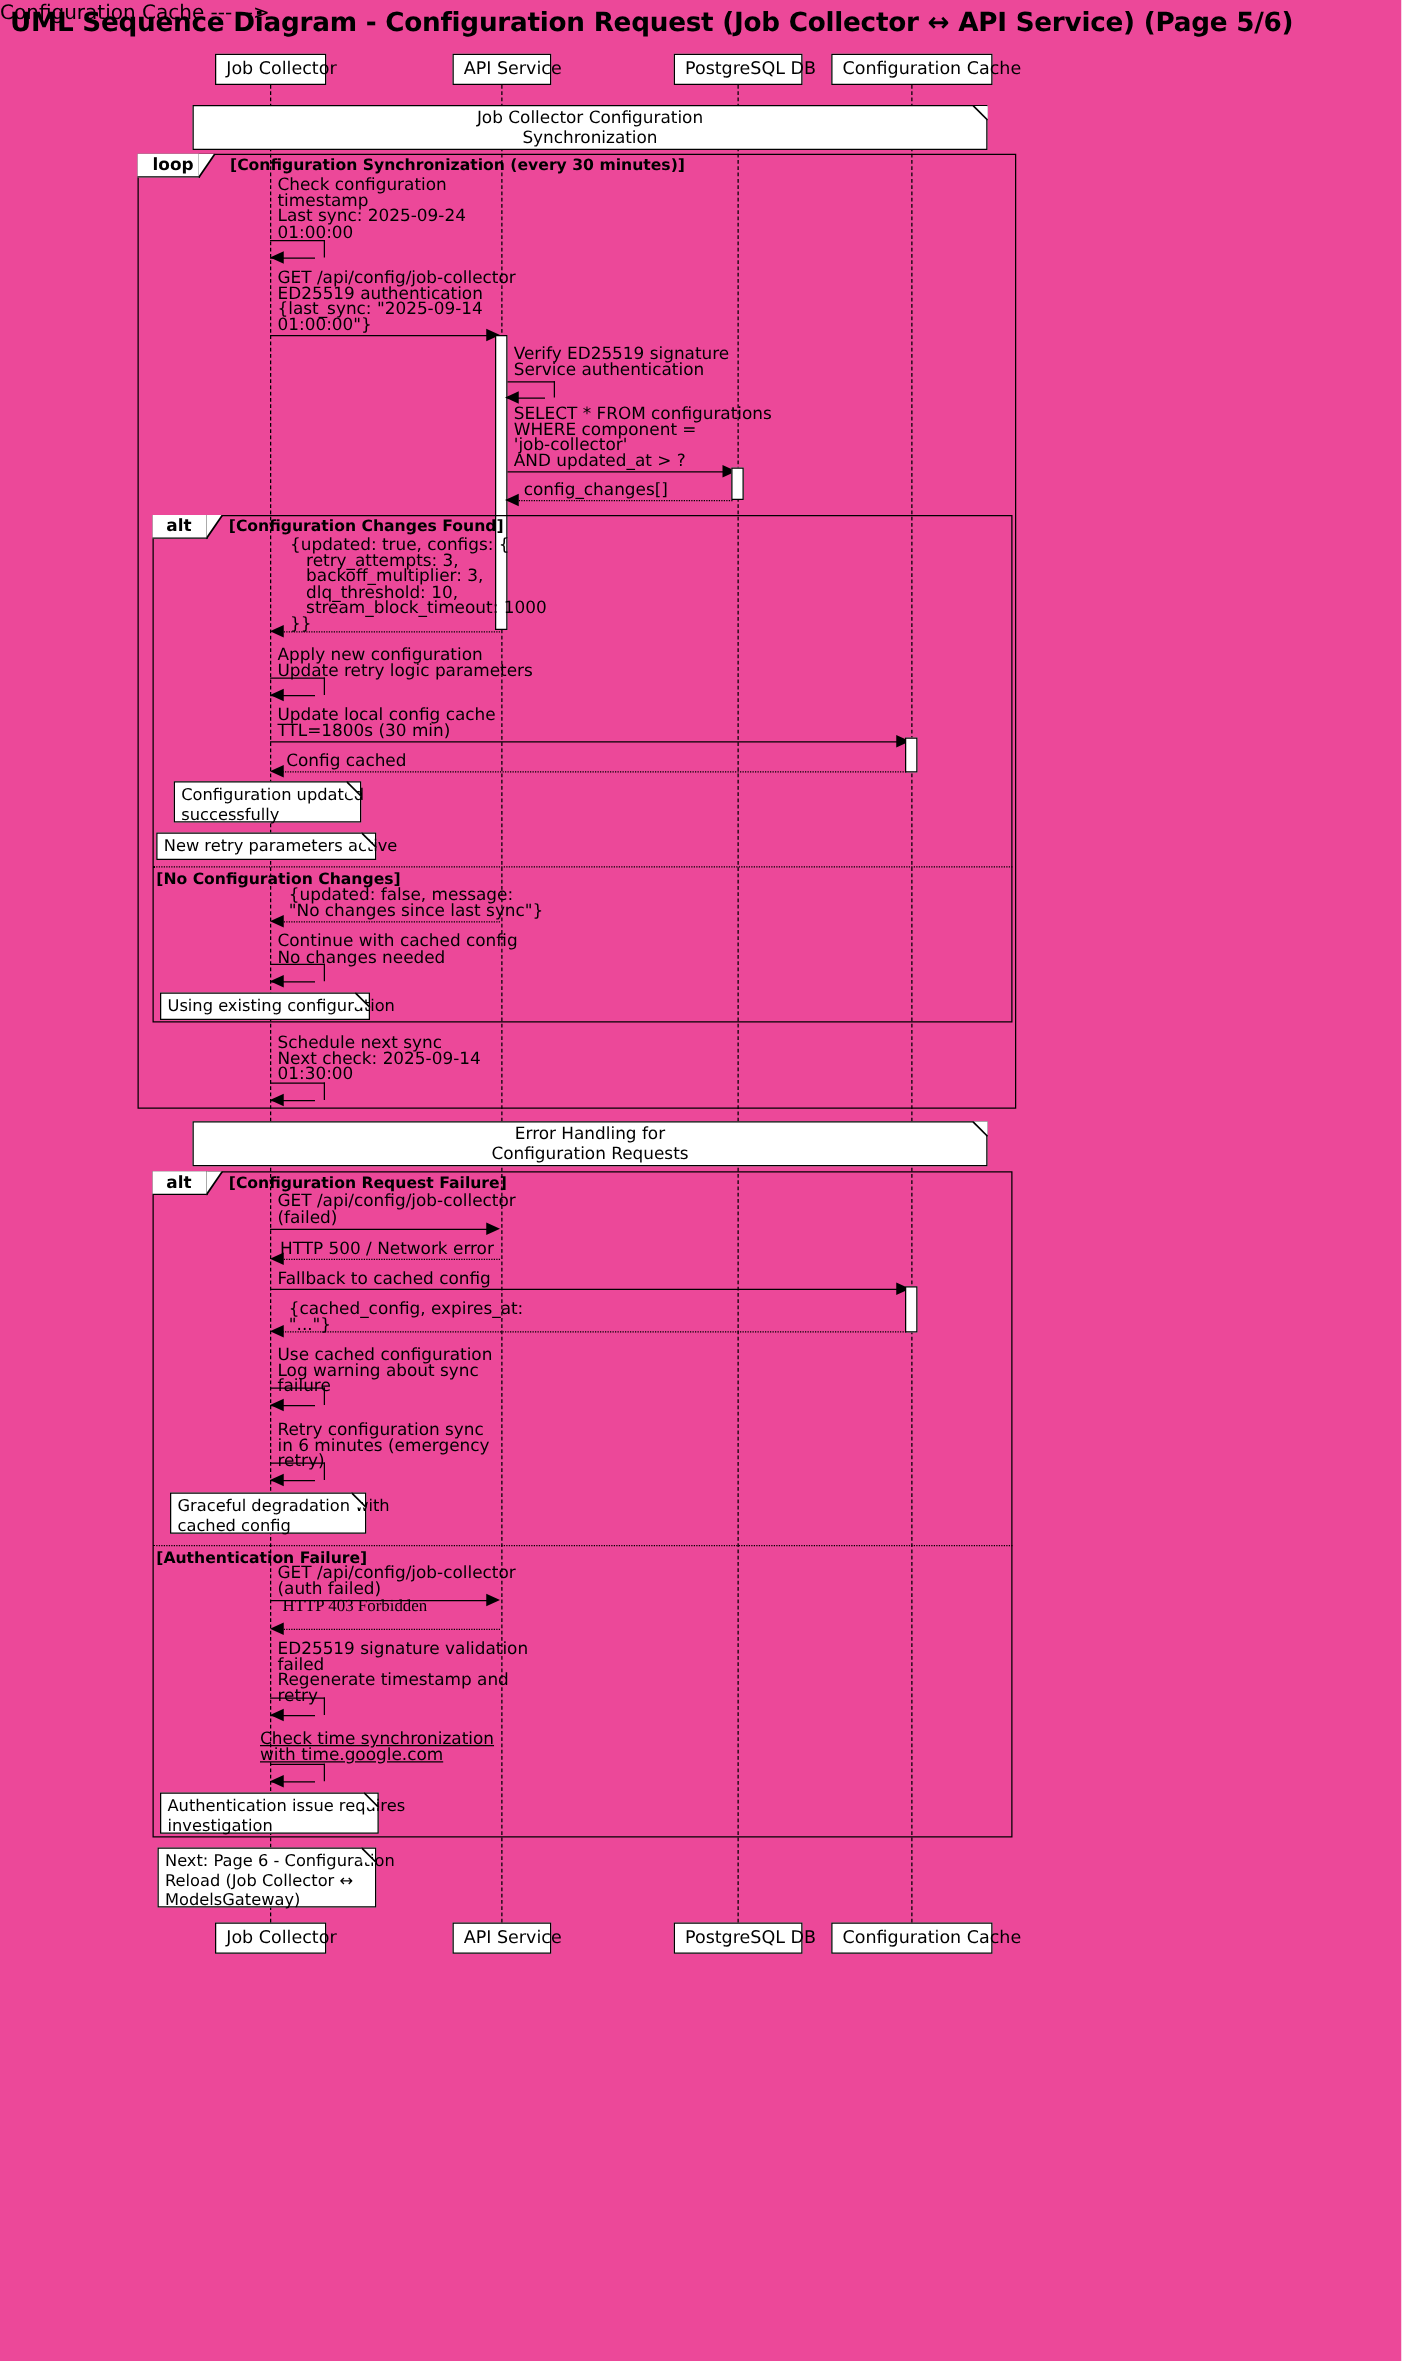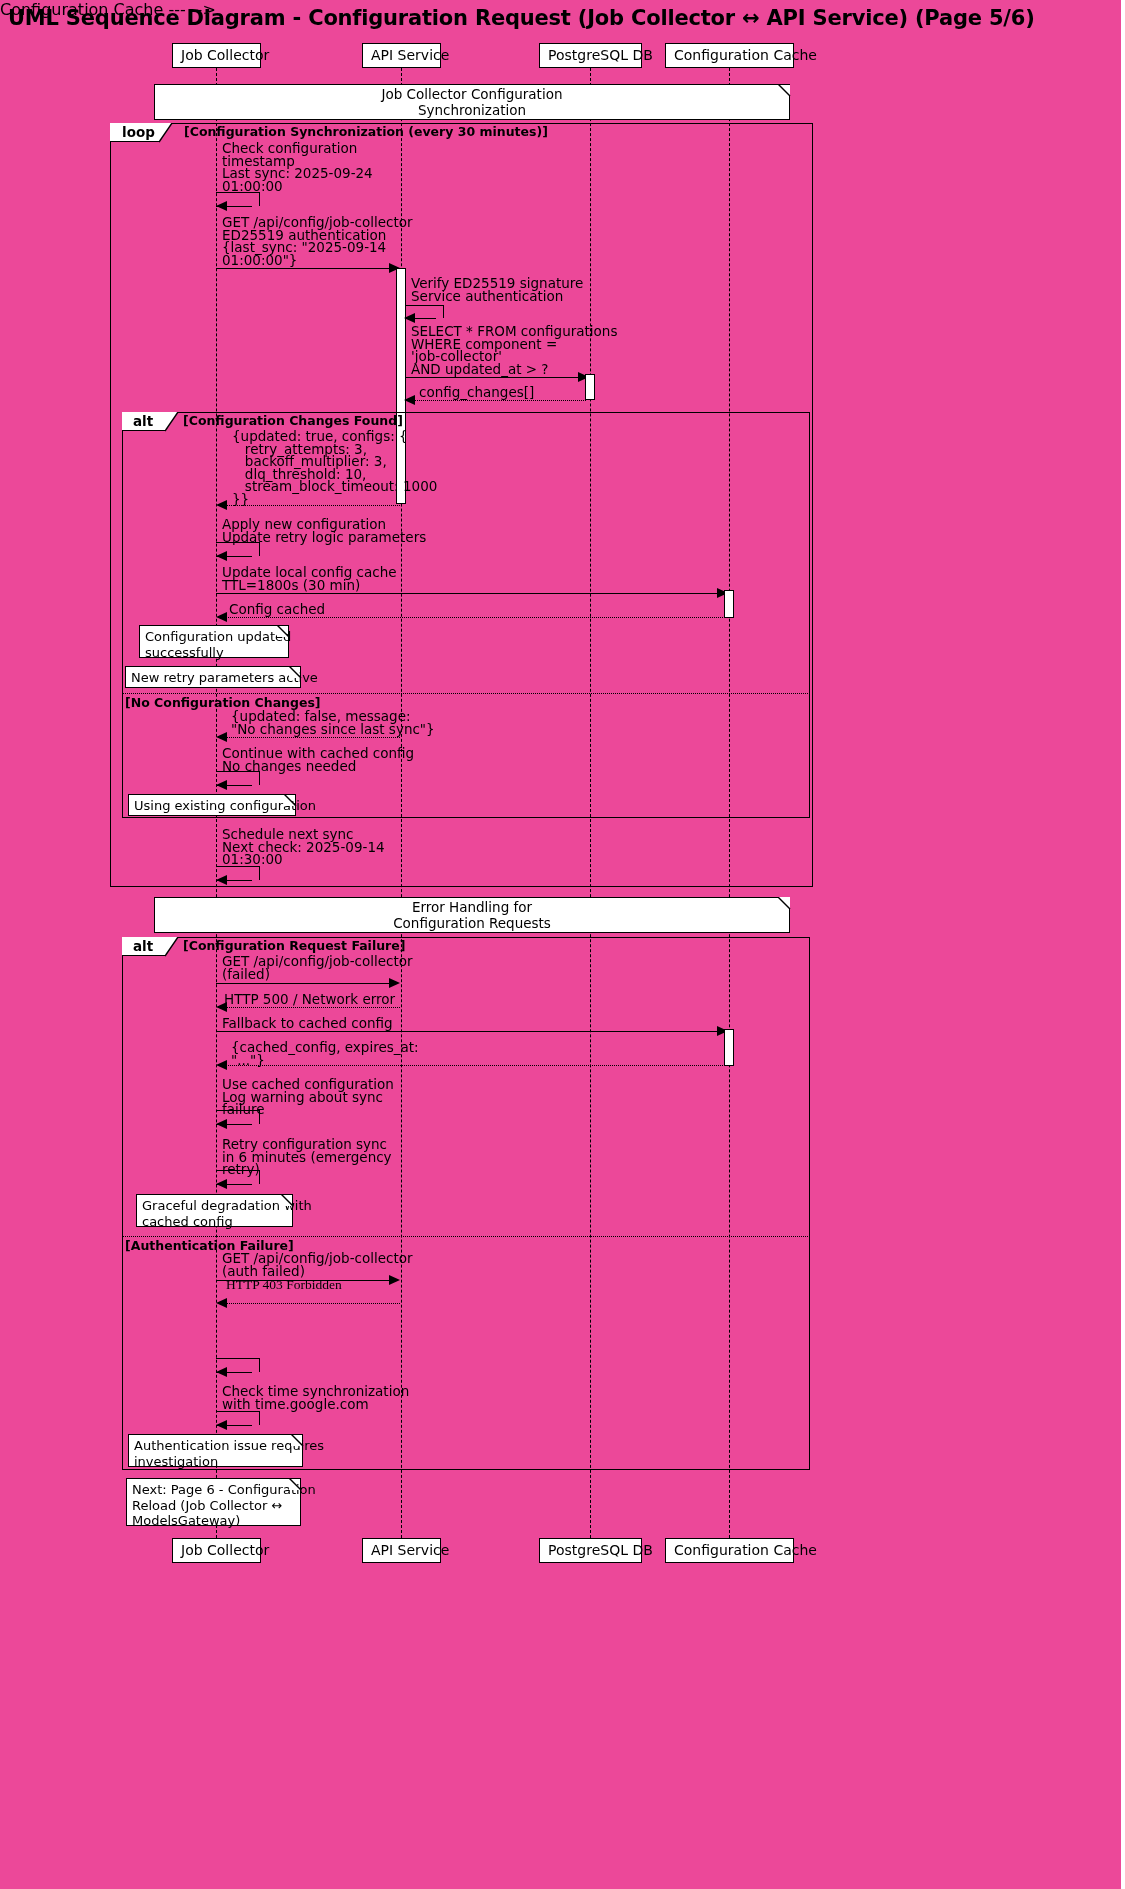--- a/index.html
+++ b/index.html
@@ -439,29 +439,33 @@
 (auth failed)</div>
   <div class="msg-line" style="left:216px; top:1280px; width:174px;"></div>
   <div class="arrow-r" style="left:389px; top:1275px;"></div>
 
   
   <div class="msg-label" style="left:226px; top:1278px;font-family:Liberation Serif, serif;">HTTP 403 Forbidden</div>
   <div class="msg-line dashed" style="left:220px; top:1303px; width:180px;"></div>
   <div class="arrow-l" style="left:216px; top:1298px;"></div>
 
   
+  <div class="msg-label" style="left:222px; top:1313px; line-height:12.5px;">ED25519 signature validation
+failed
+Regenerate timestamp and
+retry</div>
   <div class="selfmsg" style="left:216px; top:1358px; width:44px; height:14px;">
     <div class="top" style="top:0; width:44px;"></div>
     <div class="right" style="left:43px; top:0; height:14px;"></div>
     <div class="bottom" style="top:14px; width:36px;"></div>
   </div>
   <div class="arrow-l" style="left:216px; top:1367px;"></div>
 
   
-  <div class="msg-label" style="left:222px; top:1385px; line-height:12.5px;">Check time synchronization
+  <div class="msg-label" style="left:208px; top:1385px; line-height:12.5px;text-decoration:underline;">Check time synchronization
 with time.google.com</div>
   <div class="selfmsg" style="left:216px; top:1411px; width:44px; height:14px;">
     <div class="top" style="top:0; width:44px;"></div>
     <div class="right" style="left:43px; top:0; height:14px;"></div>
     <div class="bottom" style="top:14px; width:36px;"></div>
   </div>
   <div class="arrow-l" style="left:216px; top:1420px;"></div>
 
   
   <div class="note" style="left:128px; top:1434px; width:175px; height:33px;">Authentication issue requires

